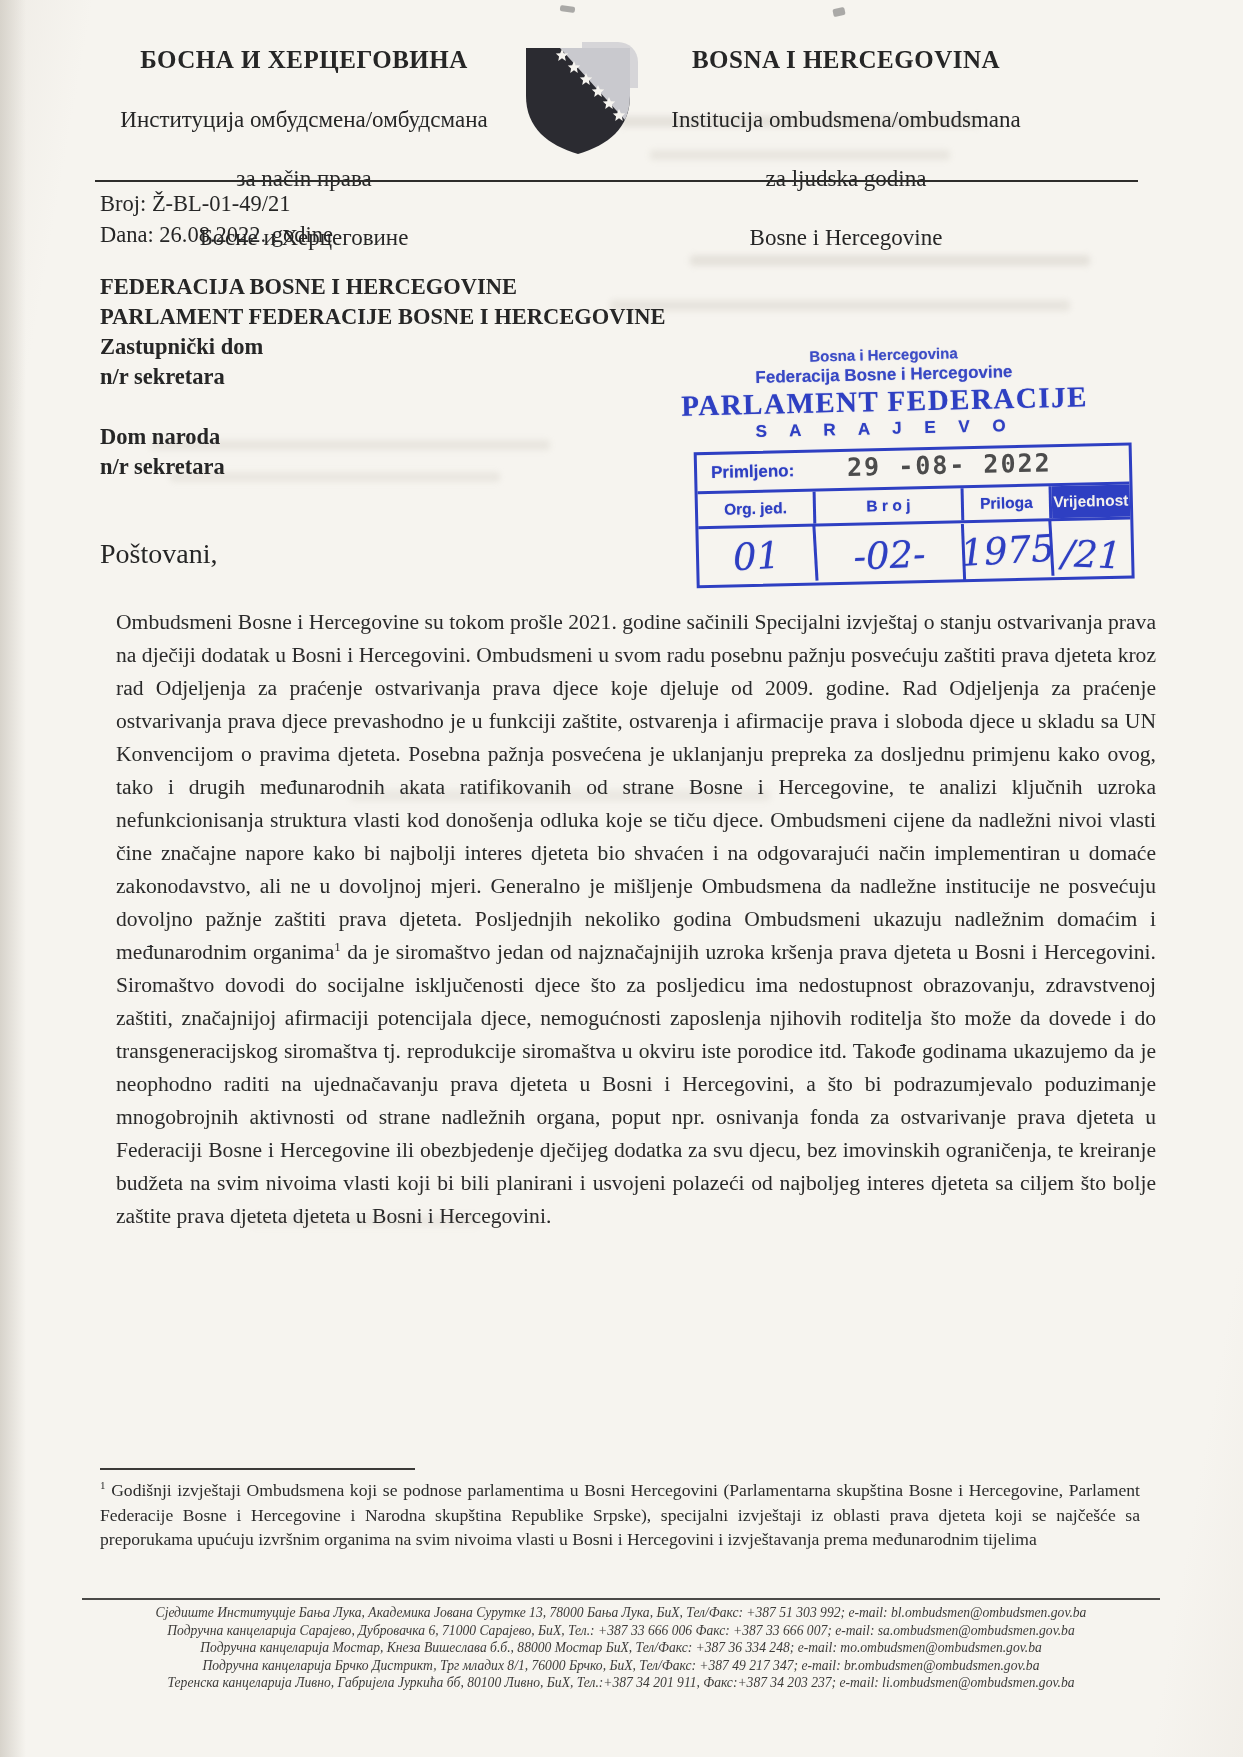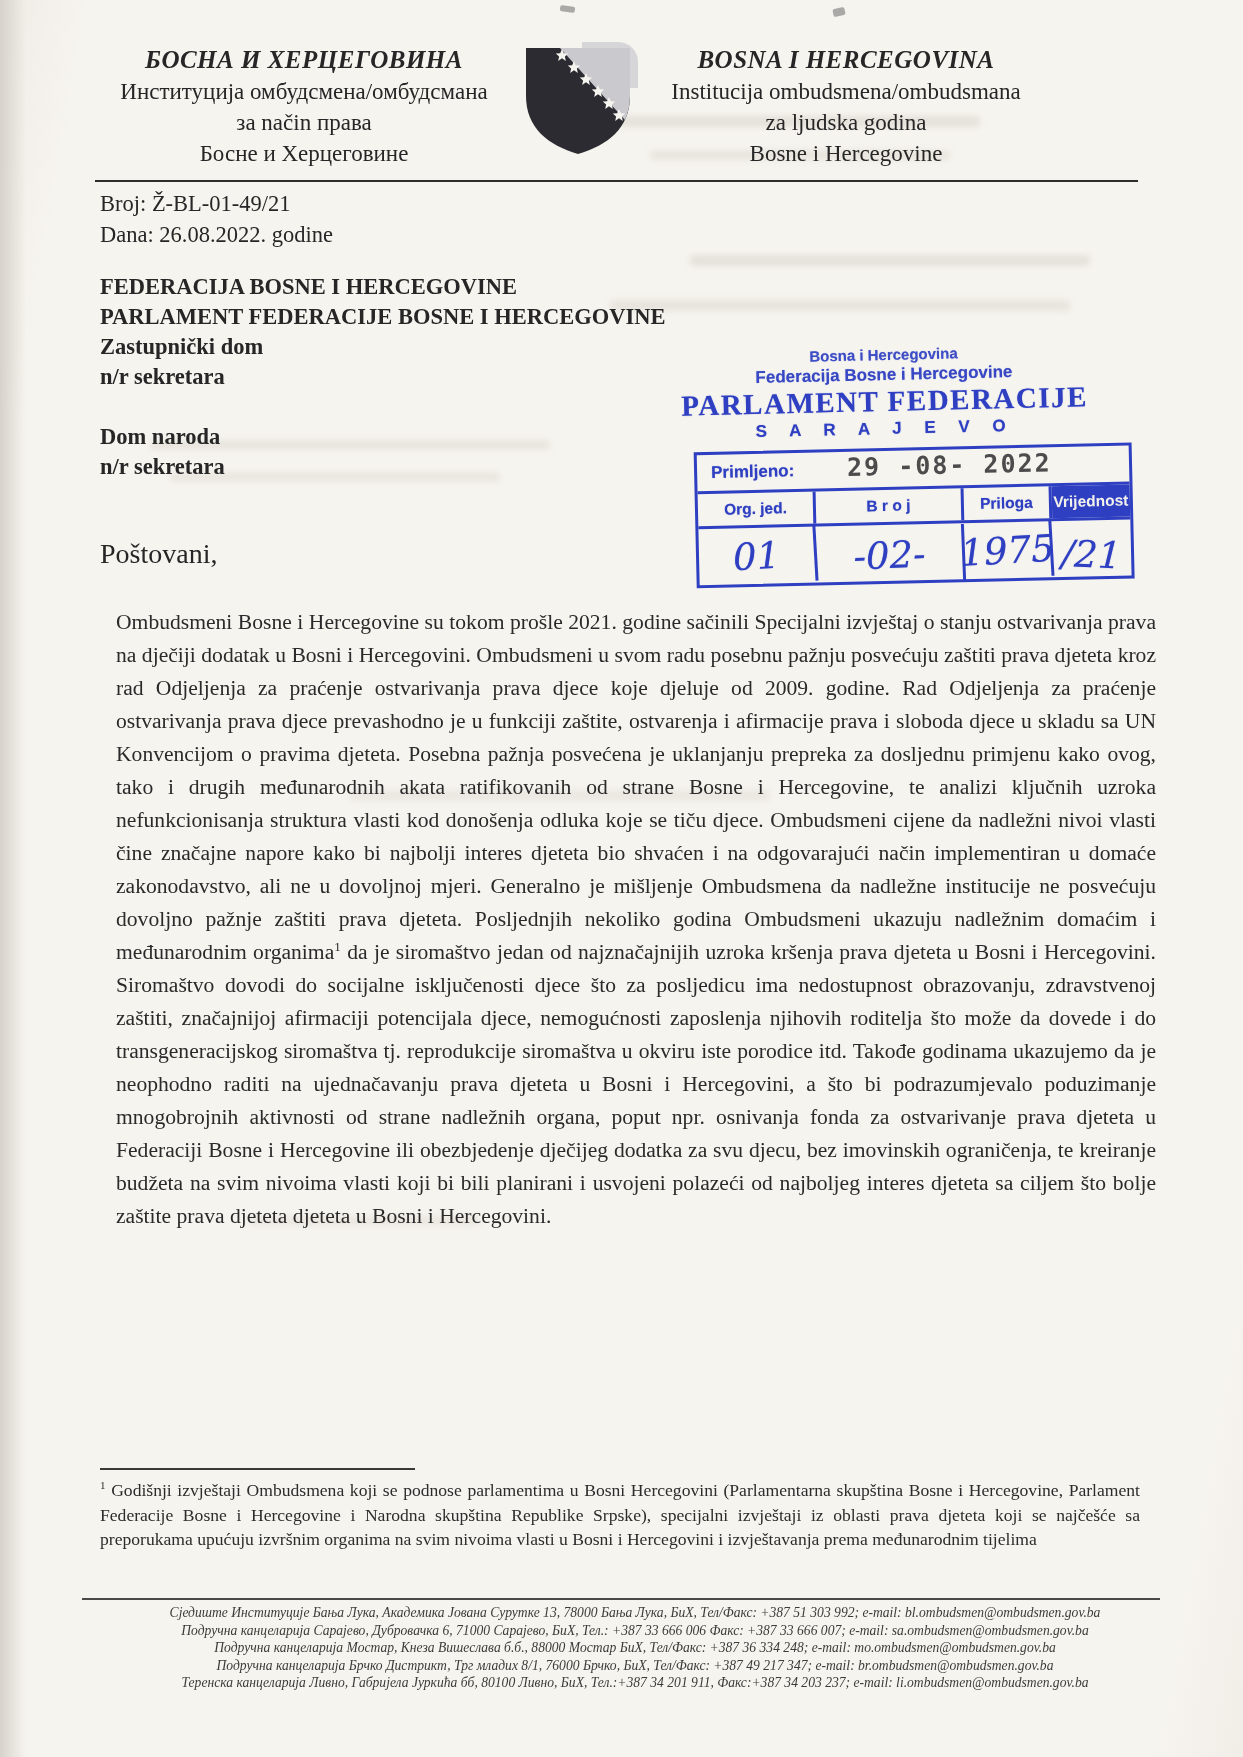--- a/index.html
+++ b/index.html
@@ -16,22 +16,22 @@
   .top-mark{position:absolute;background:#6b6b6b;opacity:.55;border-radius:2px;}
   .mark1{left:560px;top:6px;width:15px;height:6px;transform:rotate(8deg);}
   .mark2{left:833px;top:8px;width:12px;height:8px;transform:rotate(-12deg);}
 
   
   .bleed{position:absolute;background:#c9c4ba;filter:blur(3px);opacity:.38;border-radius:3px;}
 
   
   .lh-left{position:absolute;left:96px;top:44px;width:416px;text-align:center;}
   .lh-right{position:absolute;left:628px;top:44px;width:436px;text-align:center;}
-  .lh-title{font-size:25px;font-weight:bold;font-style:italic;letter-spacing:.5px;line-height:32px;}
-  .lh-line{font-size:23px;line-height:31px;}
+  .lh-title{font-size:25px;font-weight:bold;letter-spacing:.5px;line-height:32px;}
+  .lh-line{font-size:23px;line-height:31px;margin-top:28px;}
   .crest{position:absolute;left:516px;top:42px;width:124px;height:114px;}
 
   .rule{position:absolute;background:#2e2d2b;}
   .header-rule{left:95px;top:180px;width:1043px;height:2px;}
   .footnote-rule{left:100px;top:1468px;width:315px;height:2px;background:#3b3a38;}
   .footer-rule{left:82px;top:1598px;width:1078px;height:2px;background:#4a4947;}
 
   .ref-block{position:absolute;left:100px;top:188px;font-size:22.5px;line-height:31px;}
   .addressee{position:absolute;left:100px;top:272px;font-size:22.5px;font-weight:bold;line-height:30px;}
   .addressee .gap{height:30px;}
@@ -69,21 +69,21 @@
   .st-vals{height:56px;}
   .hand{font-family:"DejaVu Serif",serif;font-style:italic;font-weight:normal;
     font-size:37px;color:#2e3fc2;transform:rotate(-2deg);}
   .hand.v2{transform:rotate(-1deg) translateY(2px);}
   .hand.v4{transform:rotate(4deg) translateY(6px);}
 
   .footnote{position:absolute;left:100px;top:1478px;width:1040px;
     font-size:17.6px;line-height:24.6px;text-align:justify;color:#2c2c2c;}
   .footnote sup{font-size:11px;line-height:0;}
 
-  .page-footer{position:absolute;left:96px;top:1604px;width:1078px;text-align:center;
+  .page-footer{position:absolute;left:82px;top:1604px;width:1078px;text-align:center;
     font-style:italic;font-size:13.6px;line-height:17.6px;color:#3c3b39;}
 </style>
 </head>
 <body>
 
 <div class="page">
 
   <div class="scan-edge"></div>
   <div class="top-mark mark1"></div>
   <div class="top-mark mark2"></div>

